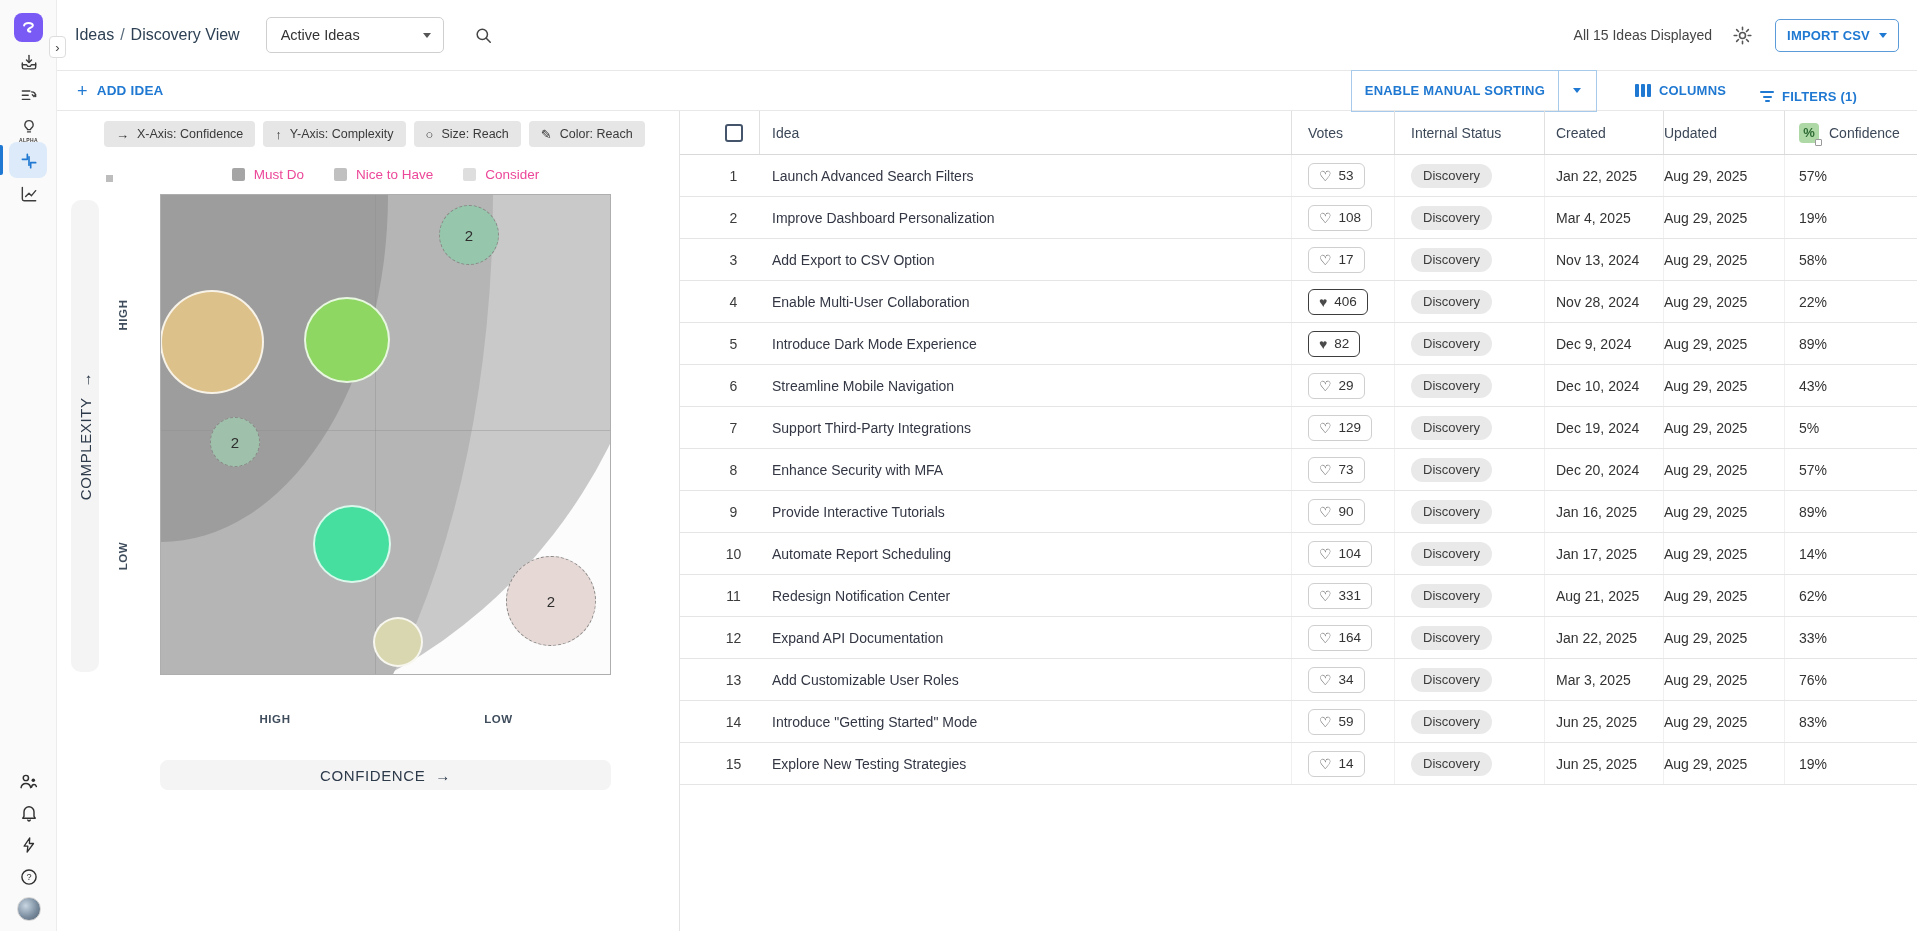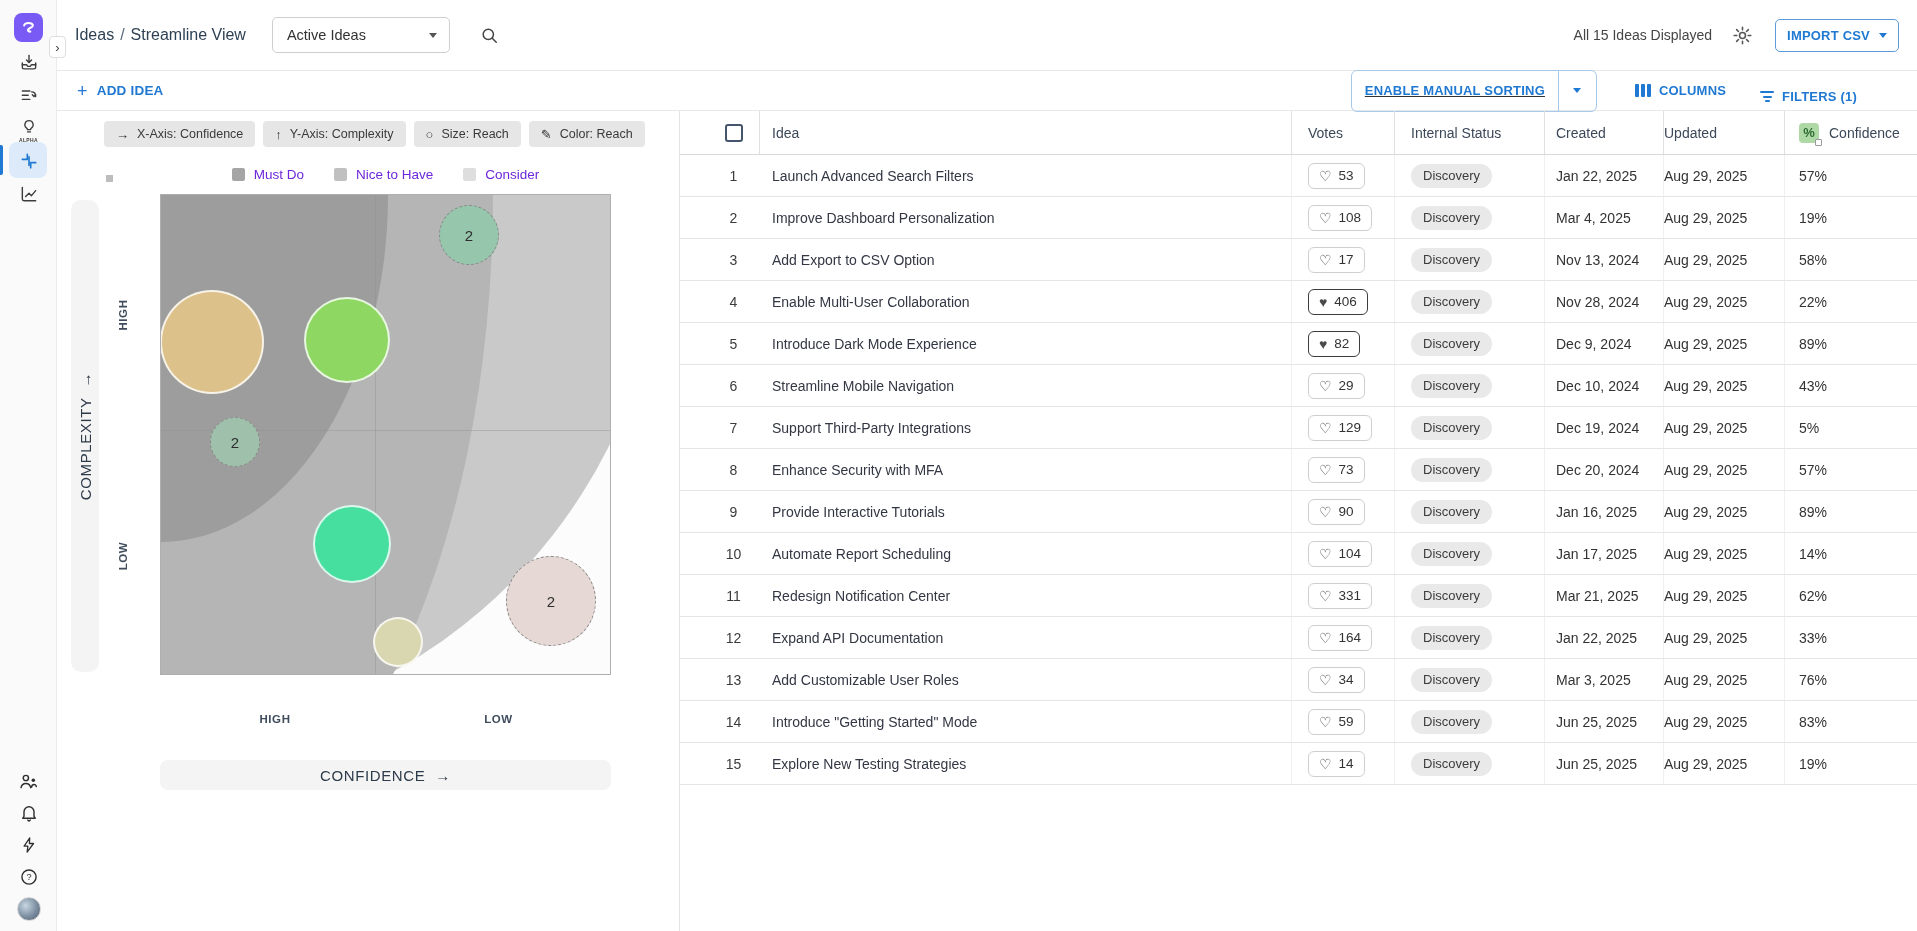--- a/index.html
+++ b/index.html
@@ -31,21 +31,21 @@
   .topbar-right { margin-left:auto; display:flex; align-items:center; }
   .ideas-count { font-size:14px; color:#454545; }
   .gear-btn { margin-left:20px; display:flex; align-items:center; }
   .import-btn { margin-left:22px; height:33px; border:1.5px solid #5b9bd9; border-radius:5px; display:flex; align-items:center; gap:9px; padding:0 11px; color:#1f78d1; font-size:13px; font-weight:bold; letter-spacing:.2px; }
   .import-btn .caret { border-top-color:#1f78d1; }
 
   .toolbar { position:relative; height:40px; border-bottom:1px solid #e8e8e8; display:flex; align-items:center; padding:0 60px 0 20px; }
   .add-idea { display:flex; align-items:center; gap:9px; color:#1f78d1; font-size:13.5px; font-weight:bold; letter-spacing:.2px; }
   .add-idea .plus { font-size:18px; font-weight:normal; line-height:1; }
   .toolbar-right { margin-left:auto; display:flex; align-items:center; }
-  .sort-split { display:flex; height:42px; border:1px solid #a7c9ea; border-radius:6px; overflow:hidden;text-decoration:underline; }
+  .sort-split { display:flex; height:42px; border:1px solid #a7c9ea; border-radius:0; overflow:hidden; }
   .sort-main { display:flex; align-items:center; padding:0 13px; color:#1f78d1; font-size:13px; font-weight:bold; letter-spacing:.2px; }
   .sort-caret { width:38px; display:flex; align-items:center; justify-content:center; border-left:1px solid #a7c9ea; }
   .sort-caret .caret { border-top-color:#1f78d1; }
   .tb-link { display:flex; align-items:center; gap:8px; color:#1f78d1; font-size:13px; font-weight:bold; letter-spacing:.2px; }
   .columns-link { margin-left:38px; }
   .filters-link { margin-left:34px;margin-top:12px; }
   .col-icon { display:flex; gap:2px; }
   .col-icon i { width:4px; height:13px; background:#1f78d1; border-radius:1px; }
   .filt-icon { display:flex; flex-direction:column; align-items:center; gap:2.5px; }
   .filt-icon i { height:2px; background:#1f78d1; border-radius:1px; display:block; }
@@ -54,21 +54,21 @@
   
   .content { position:absolute; left:0; top:111px; width:1860px; height:820px; display:flex; }
   .chart-panel { position:relative; width:623px; height:820px; border-right:1px solid #e3e3e3; flex:none; }
   .table-panel { position:relative; flex:1; }
 
   
   .chips-row { position:absolute; left:47px; top:10px; display:flex; gap:8px; }
   .chip { height:26px; background:#e6e6e6; border-radius:4px; display:flex; align-items:center; gap:8px; padding:0 12px; font-size:12.5px; color:#3a3a3a; white-space:nowrap; }
   .chip .cicon { font-size:13px; color:#2f2f2f; }
   .legend-row { position:absolute; left:103px; top:56px; width:451px; display:flex; justify-content:center; gap:30px; }
-  .legend-item { display:flex; align-items:center; gap:9px; font-size:13.5px; color:#6d28d9; }
+  .legend-item { display:flex; align-items:center; gap:9px; font-size:13.5px; color:#ec4899; }
   .legend-swatch { width:13px; height:13px; border-radius:2px; }
   .legend-marker { position:absolute; left:49px; top:64px; width:7px; height:7px; background:#bdbdbd; }
 
   
   .complexity-bar { position:absolute; left:14px; top:89px; width:28px; height:472px; background:#f4f4f4; border-radius:10px; }
   .complexity-inner { position:absolute; width:472px; height:28px; left:-222px; top:222px; transform:rotate(-90deg); display:flex; align-items:center; justify-content:center; gap:10px; font-size:15px; color:#2d3a4a; letter-spacing:.6px; }
   .rot-label { position:absolute; width:60px; height:14px; transform:rotate(-90deg); display:flex; align-items:center; justify-content:center; font-size:11.5px; font-weight:bold; letter-spacing:.6px; color:#3e4c5c; }
   .y-high { left:36px; top:197px; } .y-low { left:36px; top:438px; }
   .x-label { position:absolute; top:600px; height:16px; display:flex; align-items:center; justify-content:center; font-size:11.5px; font-weight:bold; letter-spacing:.6px; color:#3e4c5c; }
   .x-high { left:103px; width:230px; } .x-low { left:329px; width:225px; }
@@ -196,21 +196,21 @@
     <div class="sb-icon" style="top:895px; height:28px;">
       <div class="avatar"></div>
     </div>
   </nav>
 
   <div class="main">
 
     <header class="topbar">
       <div class="collapse-tab">›</div>
       <div class="breadcrumb">
-        <span>Ideas</span><span class="sep">/</span><span>Streamline View</span>
+        <span>Ideas</span><span class="sep">/</span><span>Discovery View</span>
       </div>
       <div class="view-dropdown">
         <span>Active Ideas</span>
         <span class="caret"></span>
       </div>
       <div class="search-btn">
         <svg width="19" height="19" viewBox="0 0 24 24" fill="none" stroke="#444" stroke-width="1.9" stroke-linecap="round">
           <circle cx="10.5" cy="10.5" r="6.5"></circle>
             <path d="M15.5 15.5L20.5 20.5"></path>
         </svg>
@@ -528,21 +528,21 @@
     <div class="cell-idea">Redesign Notification Center</div>
     <div class="cell-votes">
       <span class="vote-pill">
         <span class="heart">♡</span>
         <span>331</span>
       </span>
     </div>
     <div class="cell-status">
       <span class="status-pill">Discovery</span>
     </div>
-    <div class="cell-created">Mar 21, 2025</div>
+    <div class="cell-created">Aug 21, 2025</div>
     <div class="cell-updated">Aug 29, 2025</div>
     <div class="cell-conf">62%</div>
   </div>
 
   <div class="trow">
     <div class="cell-num">12</div>
     <div class="cell-idea">Expand API Documentation</div>
     <div class="cell-votes">
       <span class="vote-pill">
         <span class="heart">♡</span>

